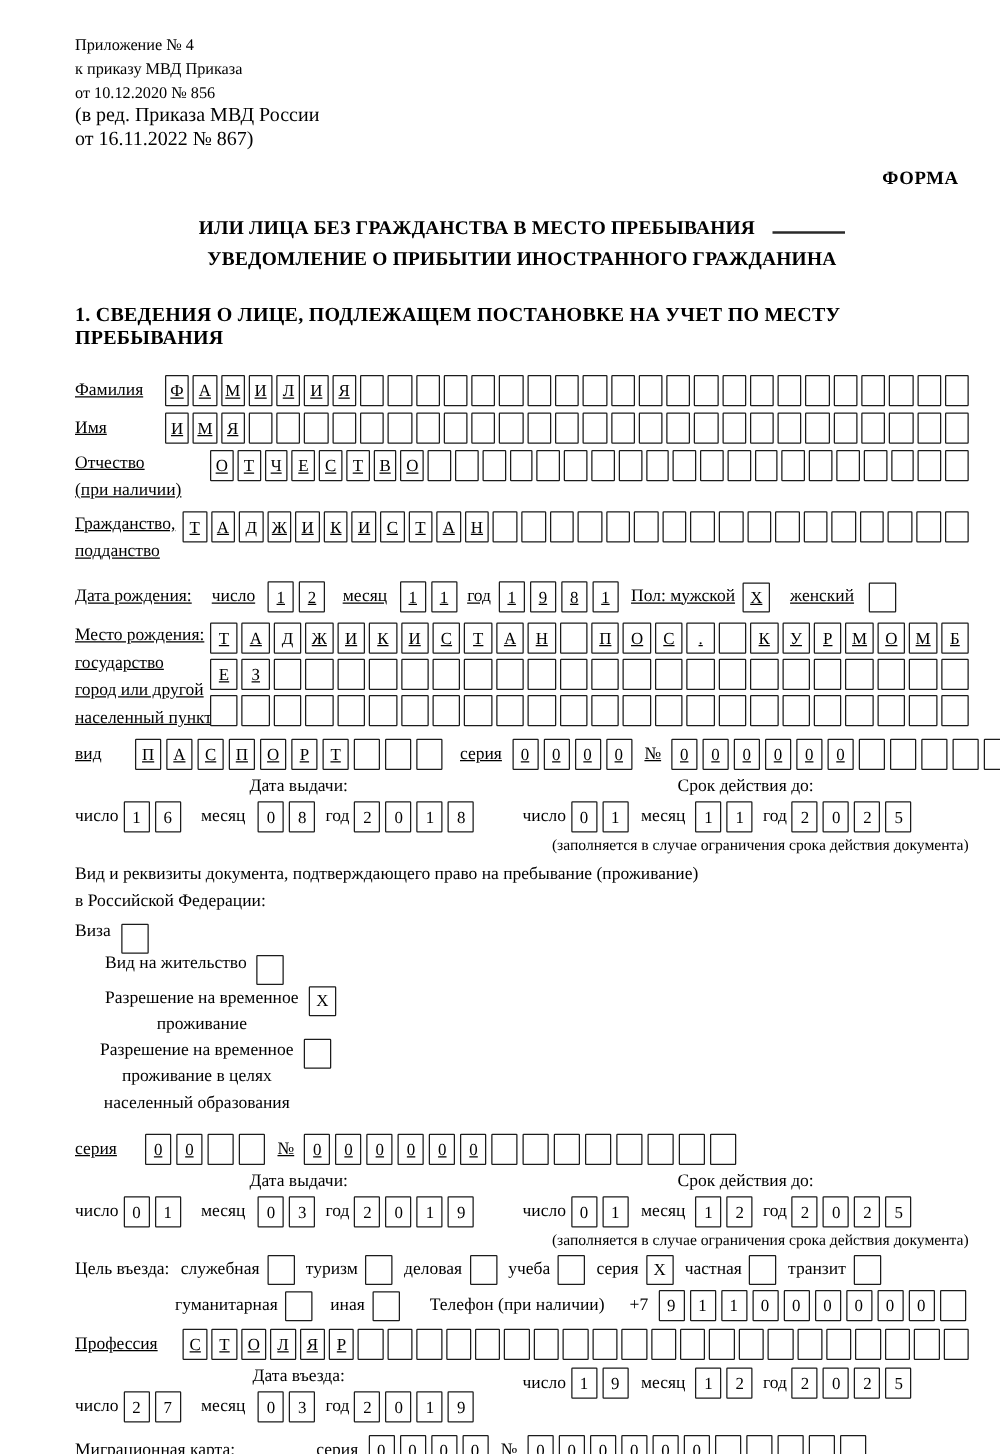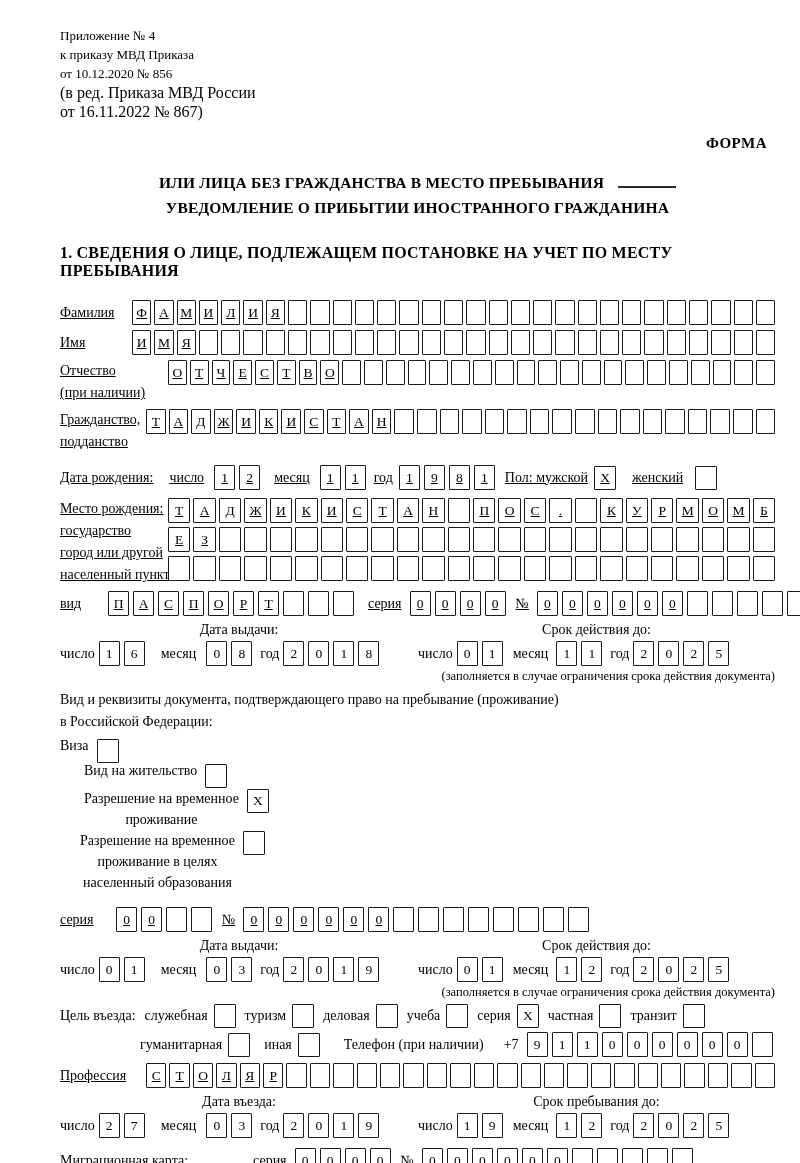--- a/index.html
+++ b/index.html
@@ -630,21 +630,20 @@
         <span class="ml8">год</span>
         <span class="cells fixed ml4">
             <span class="cell">2</span>
             <span class="cell">0</span>
             <span class="cell">1</span>
             <span class="cell">9</span>
           </span>
       </div>
     </div>
     <div class="dcol right">
-      <div class="dtitle">Срок пребывания до:</div>
       <div class="dline">
         <span>число</span>
         <span class="cells fixed ml4">
             <span class="cell">1</span>
             <span class="cell">9</span>
           </span>
         <span class="ml10">месяц</span>
         <span class="cells fixed ml8">
             <span class="cell">1</span>
             <span class="cell">2</span>

